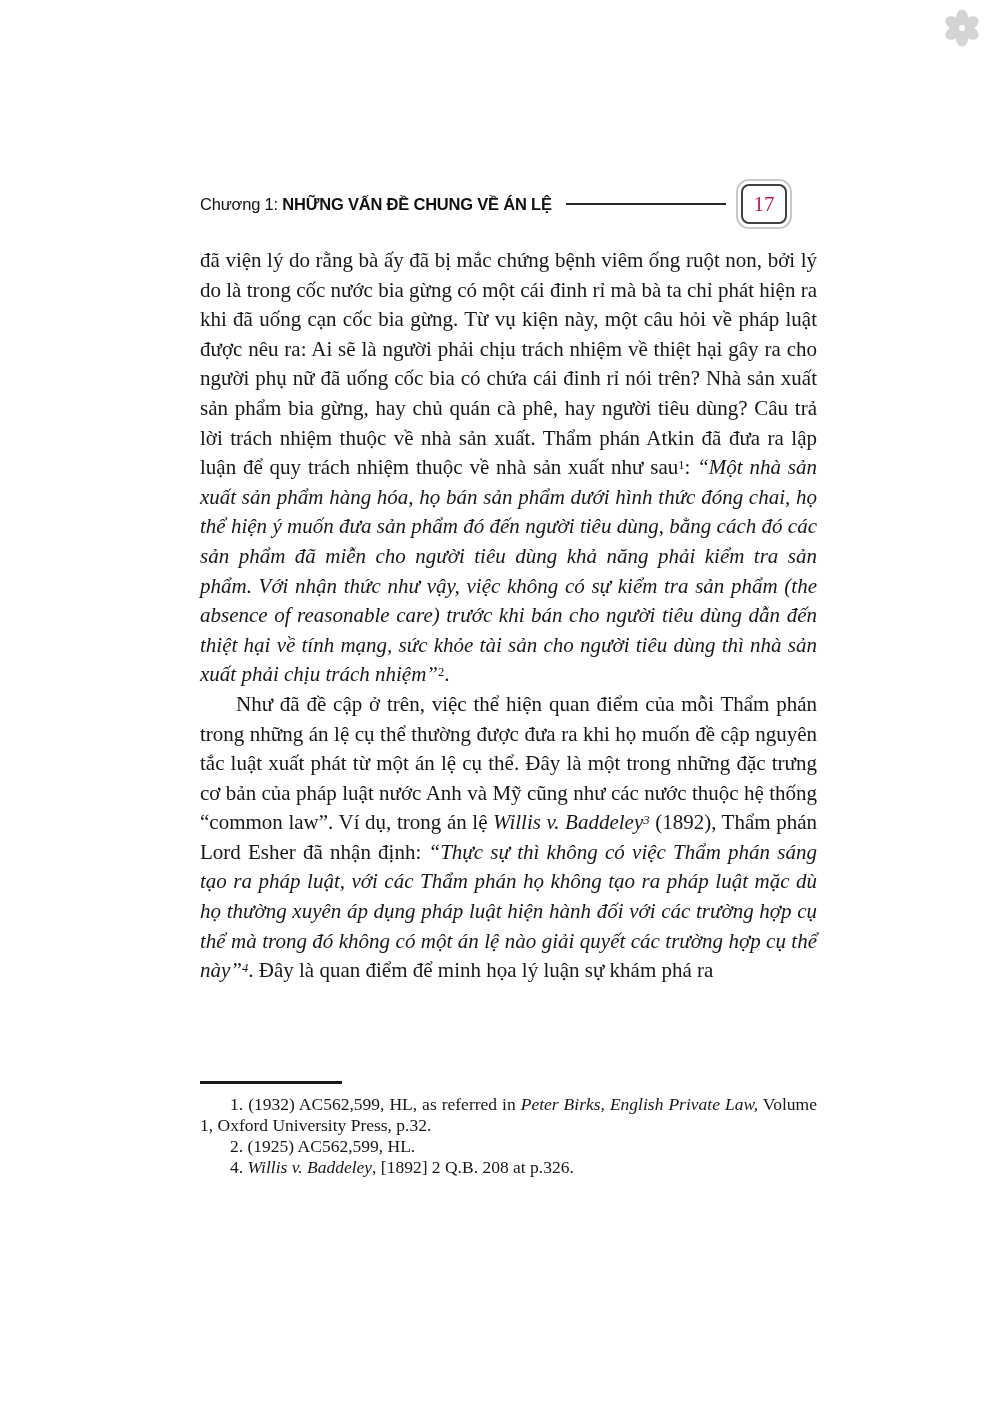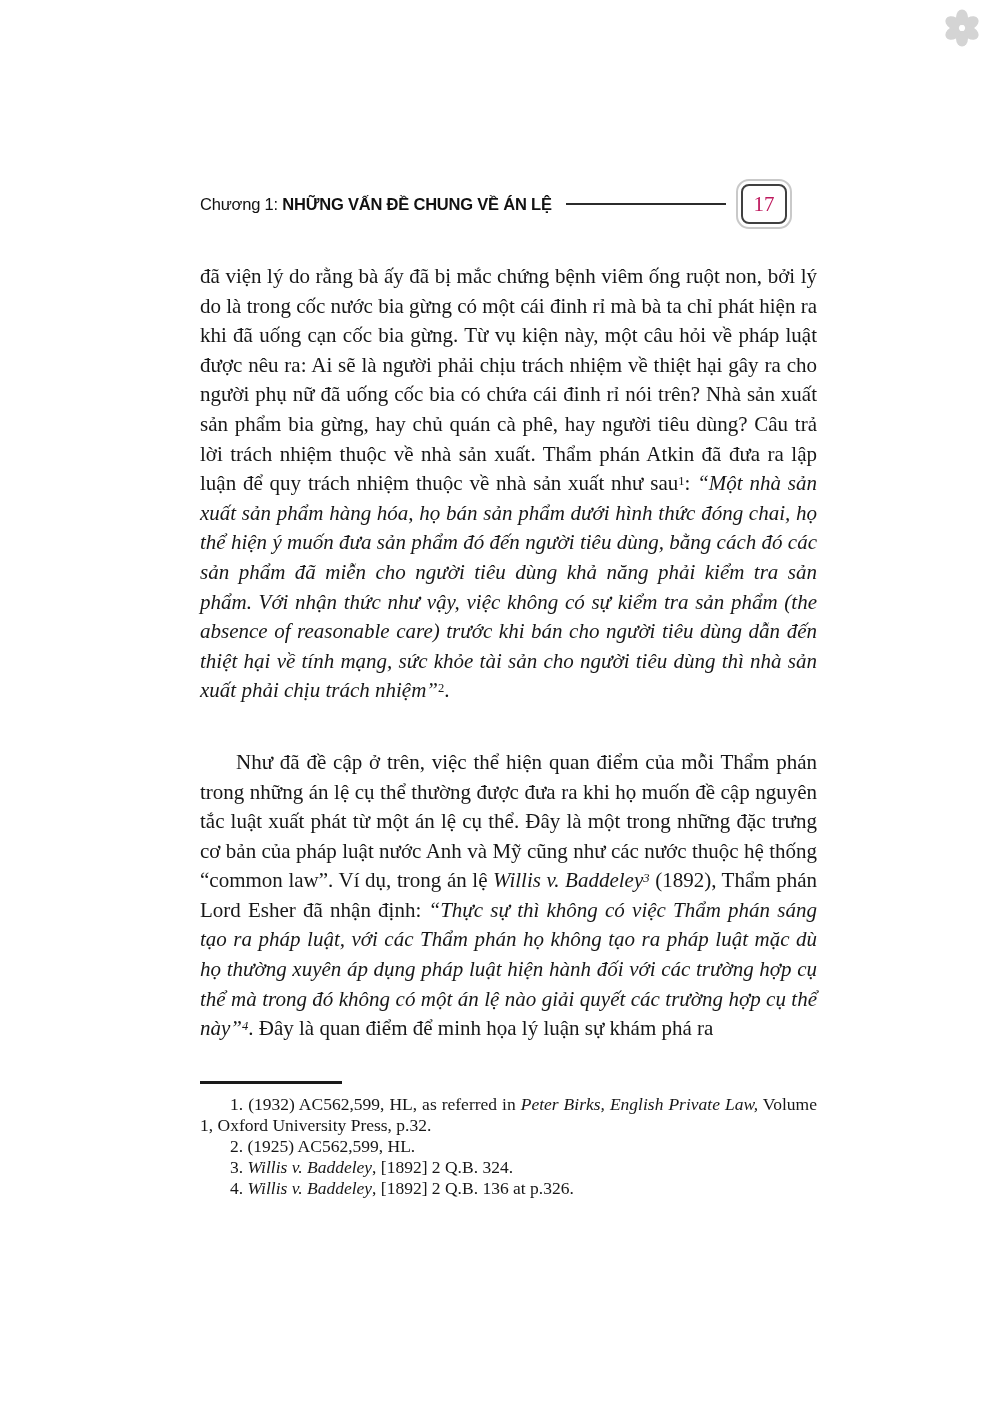--- a/index.html
+++ b/index.html
@@ -64,32 +64,32 @@
     align-items: center;
     justify-content: center;
     font-family: "Liberation Serif", serif;
     font-size: 21px;
     color: #be185d;
   }
 
   
   .body {
     position: absolute;
-    top: 262px;
+    top: 246px;
     left: 200px;
     width: 617px;
   }
   .para {
     margin: 0;
     font-size: 21px;
     line-height: 29.6px;
     text-align: justify;
     text-justify: inter-word;
   }
-  .para.indent { text-indent: 36px; margin-top: 42px; }
+  .para.indent { text-indent: 36px; }
 
   .italic { font-style: italic; }
   .sup {
     font-size: 0.6em;
     vertical-align: 0.38em;
     line-height: 0;
   }
   .sup.italic { font-style: italic; }
 
   
@@ -147,17 +147,16 @@
   <div class="body">
     <p class="para"><span>đã viện lý do rằng bà ấy đã bị mắc chứng bệnh viêm ống ruột non, bởi lý do là trong cốc nước bia gừng có một cái đinh rỉ mà bà ta chỉ phát hiện ra khi đã uống cạn cốc bia gừng. Từ vụ kiện này, một câu hỏi về pháp luật được nêu ra: Ai sẽ là người phải chịu trách nhiệm về thiệt hại gây ra cho người phụ nữ đã uống cốc bia có chứa cái đinh rỉ nói trên? Nhà sản xuất sản phẩm bia gừng, hay chủ quán cà phê, hay người tiêu dùng? Câu trả lời trách nhiệm thuộc về nhà sản xuất. Thẩm phán Atkin đã đưa ra lập luận để quy trách nhiệm thuộc về nhà sản xuất như sau</span><span class="sup">1</span><span>: </span><span class="italic">“Một nhà sản xuất sản phẩm hàng hóa, họ bán sản phẩm dưới hình thức đóng chai, họ thể hiện ý muốn đưa sản phẩm đó đến người tiêu dùng, bằng cách đó các sản phẩm đã miễn cho người tiêu dùng khả năng phải kiểm tra sản phẩm. Với nhận thức như vậy, việc không có sự kiểm tra sản phẩm (the absence of reasonable care) trước khi bán cho người tiêu dùng dẫn đến thiệt hại về tính mạng, sức khỏe tài sản cho người tiêu dùng thì nhà sản xuất phải chịu trách nhiệm”</span><span class="sup">2</span><span>.</span></p>
     <p class="para indent"><span>Như đã đề cập ở trên, việc thể hiện quan điểm của mỗi Thẩm phán trong những án lệ cụ thể thường được đưa ra khi họ muốn đề cập nguyên tắc luật xuất phát từ một án lệ cụ thể. Đây là một trong những đặc trưng cơ bản của pháp luật nước Anh và Mỹ cũng như các nước thuộc hệ thống “common law”. Ví dụ, trong án lệ </span><span class="italic">Willis v. Baddeley</span><span class="sup italic">3</span><span> (1892), Thẩm phán Lord Esher đã nhận định: </span><span class="italic">“Thực sự thì không có việc Thẩm phán sáng tạo ra pháp luật, với các Thẩm phán họ không tạo ra pháp luật mặc dù họ thường xuyên áp dụng pháp luật hiện hành đối với các trường hợp cụ thể mà trong đó không có một án lệ nào giải quyết các trường hợp cụ thể này”</span><span class="sup italic">4</span><span>. Đây là quan điểm để minh họa lý luận sự khám phá ra</span></p>
   </div>
 
   <div class="fn-sep"></div>
 
   <div class="footnotes">
     <p class="fn"><span>1. (1932) AC562,599, HL, as referred in </span><span class="italic">Peter Birks, English Private Law,</span><span> Volume 1, Oxford University Press, p.32.</span></p>
     <p class="fn"><span>2. (1925) AC562,599, HL.</span></p>
-    <p class="fn"><span>3. </span><span class="italic">Willis v. Baddeley</span><span>, [1892] 2 Q.B. 324.</span></p>
-    <p class="fn"><span>4. </span><span class="italic">Willis v. Baddeley</span><span>, [1892] 2 Q.B. 136 at p.326.</span></p>
+    <p class="fn"><span>4. </span><span class="italic">Willis v. Baddeley</span><span>, [1892] 2 Q.B. 208 at p.326.</span></p>
   </div>
 
 </div>
 
 </body></html>

